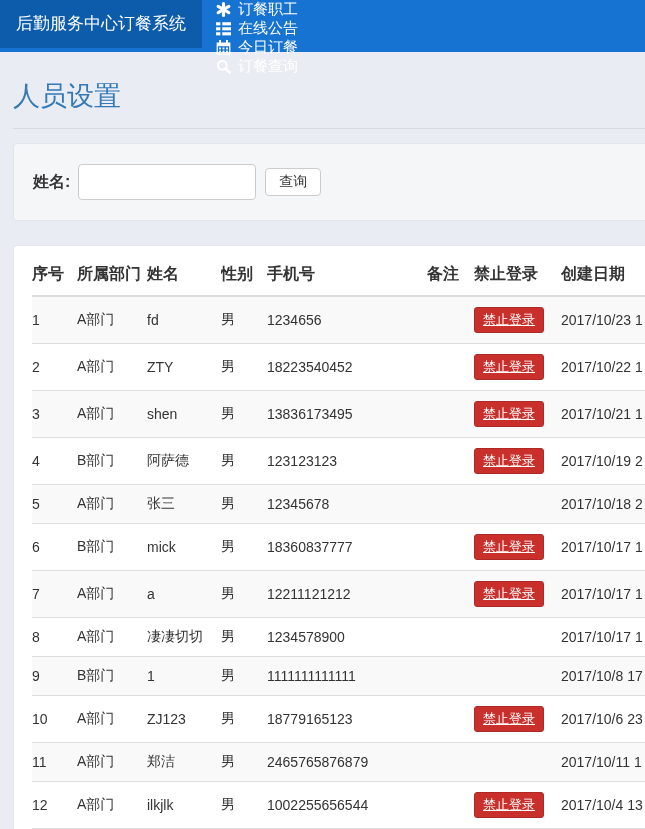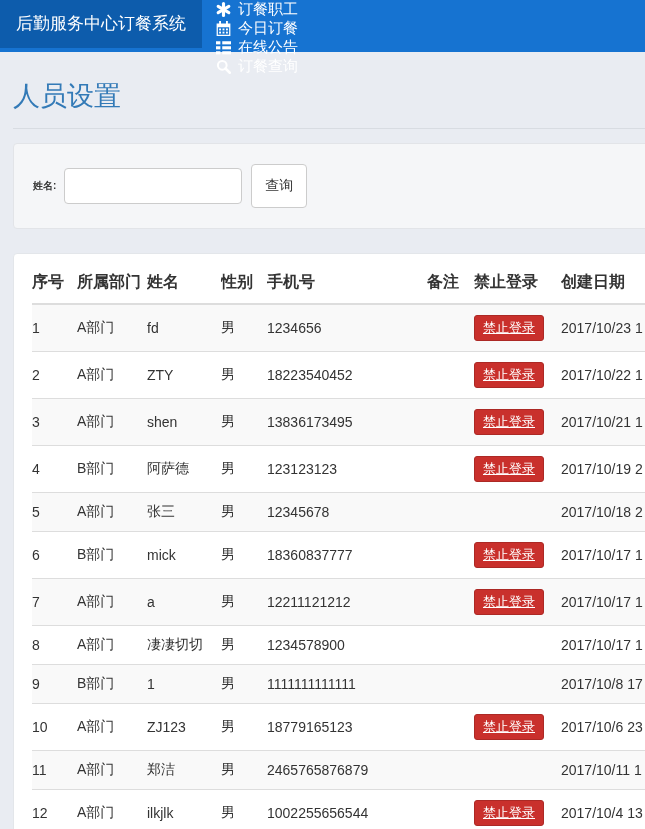--- a/index.html
+++ b/index.html
@@ -47,31 +47,31 @@
   }
   
   .well {
     background: #f5f6f8;
     border: 1px solid #e2e4e8;
     border-radius: 4px;
     padding: 20px 19px;
     width: 732px;
   }
   .search-form { display: flex; align-items: center; }
-  .search-form label { font-weight: 700; font-size: 10px; margin-right: 8px; }
+  .search-form label { font-weight: 700; font-size: 16px; margin-right: 8px; }
   .search-form input {
     width: 178px; height: 36px;
     border: 1px solid #ccc; border-radius: 4px;
     padding: 6px 10px; font-size: 14px;
     background: #fff; outline: none;
     font-family: inherit;
   }
   .btn {
     display: inline-flex; align-items: center; justify-content: center;
-    height: 44px;
+    height: 28px;
     background: #fff;
     border: 1px solid #ccc;
     border-radius: 4px;
     color: #333; font-size: 14px;
     padding: 0 13px;
     margin-left: 9px;
     cursor: pointer;
     font-family: inherit;
     white-space: nowrap;
   }
@@ -131,47 +131,47 @@
               <line x1="3.5" y1="7" x2="20.5" y2="17"></line>
               <line x1="3.5" y1="17" x2="20.5" y2="7"></line>
             </g>
           </svg>
       </span>
       <span>订餐职工</span>
     </a>
     <a class="nav-item">
       <span class="icon">
         <svg width="15" height="15" viewBox="0 0 24 24" fill="#fff">
+            <rect x="0" y="2" width="7" height="5"></rect>
+            <rect x="10" y="2" width="14" height="5"></rect>
+            <rect x="0" y="10" width="7" height="5"></rect>
+            <rect x="10" y="10" width="14" height="5"></rect>
+            <rect x="0" y="18" width="7" height="5"></rect>
+            <rect x="10" y="18" width="14" height="5"></rect>
+          </svg>
+      </span>
+      <span>在线公告</span>
+    </a>
+    <a class="nav-item">
+      <span class="icon">
+        <svg width="15" height="15" viewBox="0 0 24 24" fill="#fff">
             <rect x="5" y="0" width="3" height="5"></rect>
             <rect x="16" y="0" width="3" height="5"></rect>
             <path d="M1 4 h22 v20 h-22 z M3 10 v12 h18 V10 z" fill-rule="evenodd"></path>
             <g>
               <rect x="5" y="12" width="3" height="3"></rect>
               <rect x="10.5" y="12" width="3" height="3"></rect>
               <rect x="16" y="12" width="3" height="3"></rect>
               <rect x="5" y="17" width="3" height="3"></rect>
               <rect x="10.5" y="17" width="3" height="3"></rect>
               <rect x="16" y="17" width="3" height="3"></rect>
             </g>
           </svg>
       </span>
       <span>今日订餐</span>
-    </a>
-    <a class="nav-item">
-      <span class="icon">
-        <svg width="15" height="15" viewBox="0 0 24 24" fill="#fff">
-            <rect x="0" y="2" width="7" height="5"></rect>
-            <rect x="10" y="2" width="14" height="5"></rect>
-            <rect x="0" y="10" width="7" height="5"></rect>
-            <rect x="10" y="10" width="14" height="5"></rect>
-            <rect x="0" y="18" width="7" height="5"></rect>
-            <rect x="10" y="18" width="14" height="5"></rect>
-          </svg>
-      </span>
-      <span>在线公告</span>
     </a>
     <a class="nav-item">
       <span class="icon">
         <svg width="15" height="15" viewBox="0 0 24 24">
             <circle cx="10" cy="10" r="7" fill="none" stroke="#fff" stroke-width="3.2"></circle>
             <line x1="15.2" y1="15.2" x2="22" y2="22" stroke="#fff" stroke-width="4" stroke-linecap="round"></line>
           </svg>
       </span>
       <span>订餐查询</span>
     </a>

